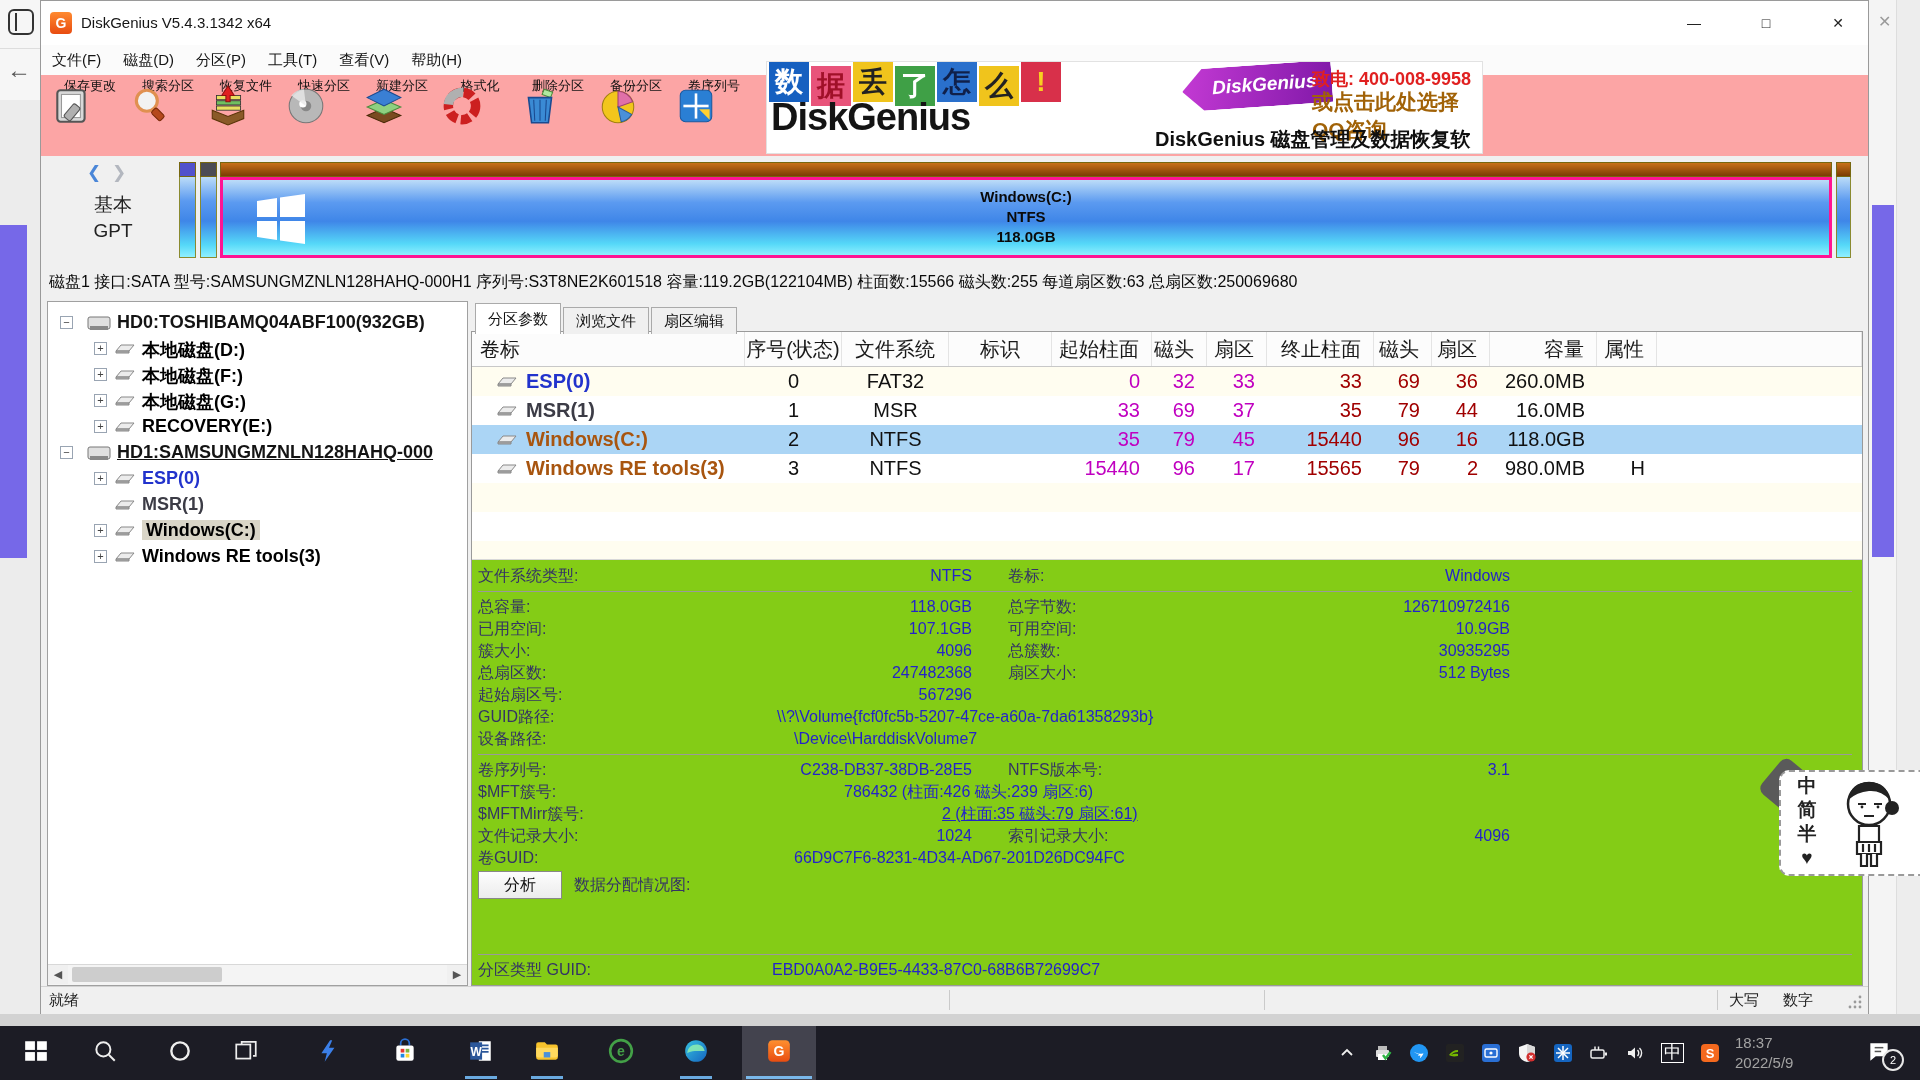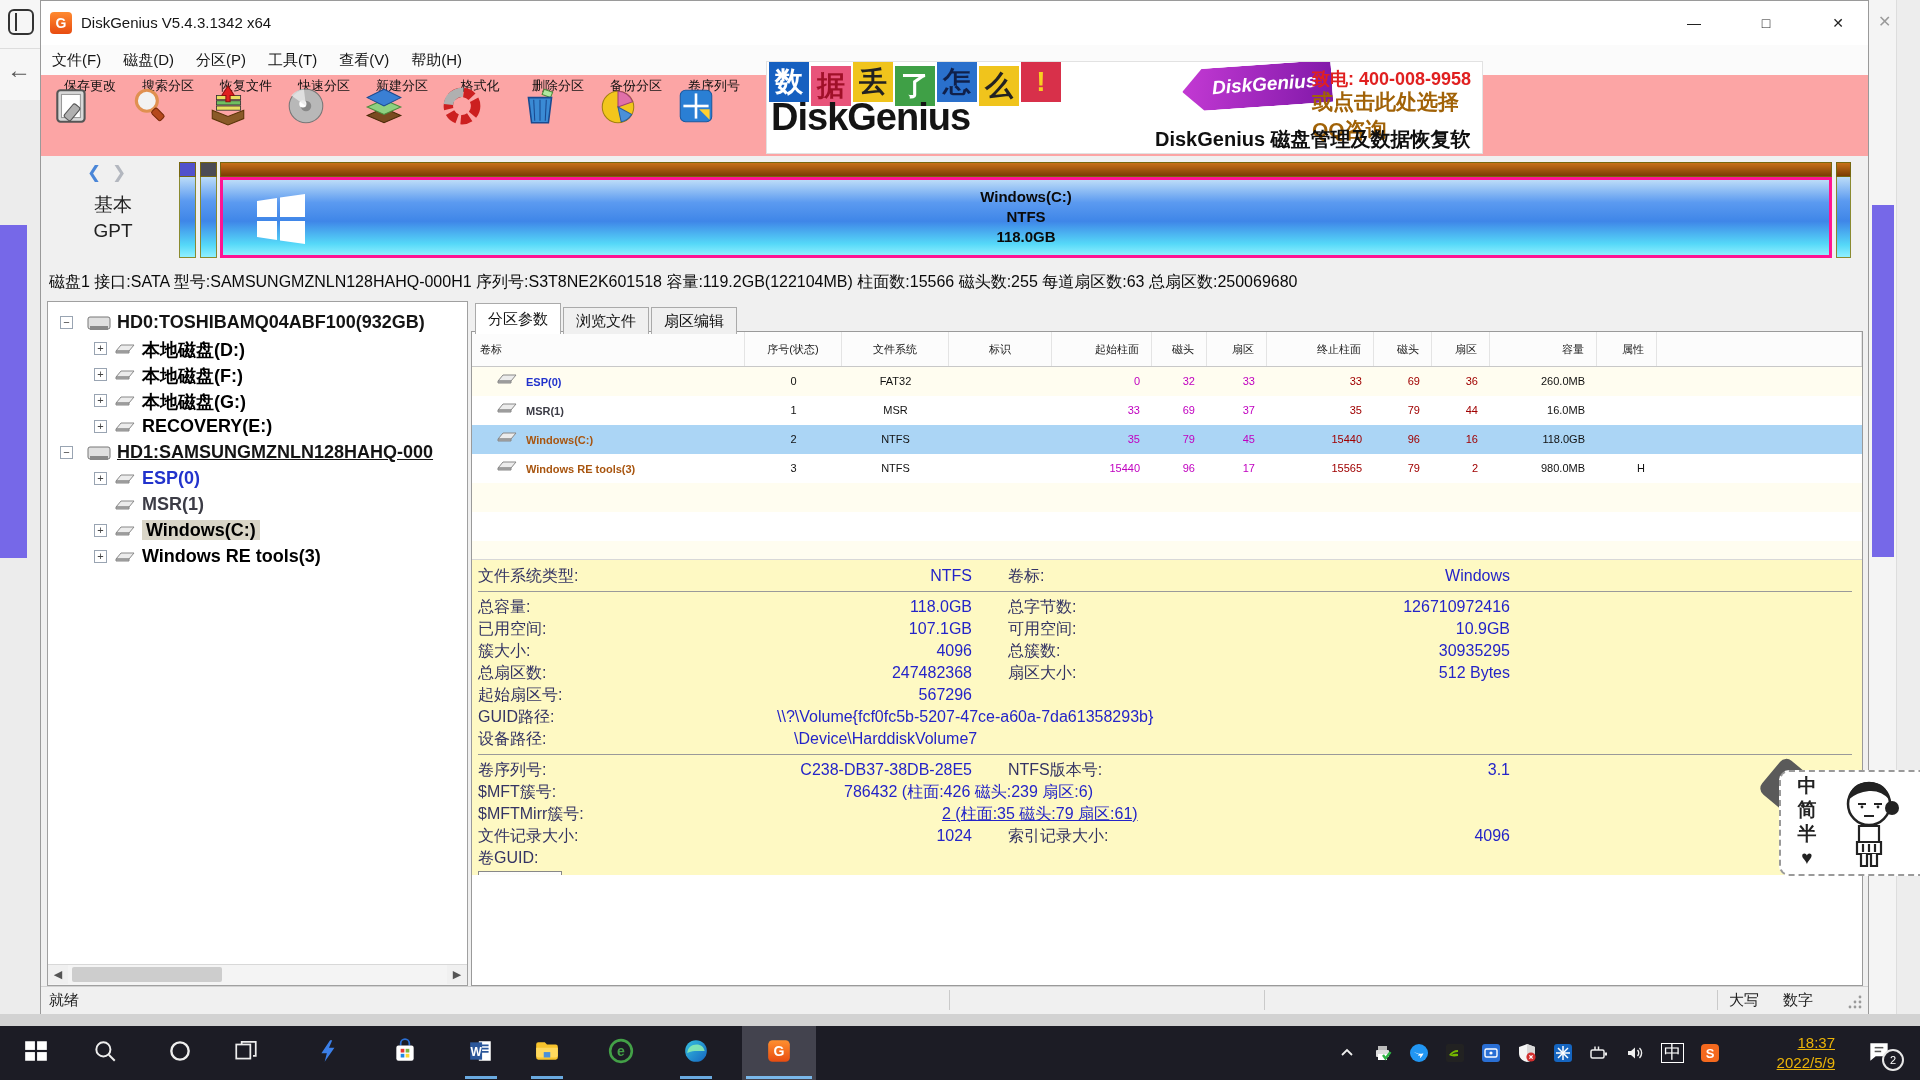--- a/index.html
+++ b/index.html
@@ -82,31 +82,31 @@
   
   .rightpanel{position:absolute;left:430px;top:300px;width:1392px;height:685px;}
   .tabs{position:absolute;left:4px;top:2px;height:30px;z-index:3;}
   .tab{position:relative;display:inline-block;height:26px;line-height:26px;padding:0 12px;font-size:15px;
        color:#111;background:#f0f0f0;border:1px solid #aaa;border-bottom:none;margin-right:2px;vertical-align:bottom;}
   .tab.active{background:#fff;height:30px;line-height:30px;}
   .rp-box{position:absolute;left:0;top:30px;width:1392px;height:655px;border:1px solid #9a9a9a;
           background:#fff;box-sizing:border-box;overflow:hidden;}
   .ptable{position:absolute;left:0;top:0;width:1390px;}
   .prow{display:grid;grid-template-columns:273px 97px 107px 103px 100px 55px 60px 107px 58px 58px 107px 60px 1fr;
-        height:29px;line-height:29px;font-size:11px;color:#111;}
+        height:29px;line-height:29px;font-size:20px;color:#111;}
   .prow.header{height:34px;line-height:34px;background:#fcfcfc;border-bottom:1px solid #c8c8c8;color:#1a1a1a;}
   .prow.header .pcell{border-right:1px solid #e4e4e4;}
   .pcell{overflow:hidden;white-space:nowrap;box-sizing:border-box;}
   .al{padding-left:8px;text-align:left;} .ac{text-align:center;} .ar{text-align:right;padding-right:12px;}
   .c-start{color:#c000c0;} .c-end{color:#a00000;}
   .row-cream{background:#fffdf0;} .row-white{background:#fff;} .row-sel{background:#abd5f5;}
   .pname{font-weight:bold;} .pn-blue{color:#2233cc;} .pn-brown{color:#a8550f;} .pn-dark{color:#3c3c46;}
   .pname .picon{display:inline-block;vertical-align:middle;margin:0 6px 3px 14px;}
   
-  .details{position:absolute;left:0;top:227px;width:1390px;height:316px;background:#fef9c3;overflow:hidden;
+  .details{position:absolute;left:0;top:227px;width:1390px;height:428px;background:#84cc16;overflow:hidden;
            border-top:1px solid #d8d8d8;padding-top:5px;box-sizing:border-box;}
   .drow{position:relative;height:22px;font-size:16px;line-height:22px;white-space:nowrap;}
   .dl{position:absolute;color:#343464;} .dv{position:absolute;color:#2424c8;}
   .dl1{left:6px;width:192px;} .dv1{left:200px;width:300px;text-align:right;}
   .dl2{left:536px;width:198px;} .dv2{left:736px;width:302px;text-align:right;}
   .dvw{left:200px;right:20px;text-align:left;}
   .dsep{height:9px;position:relative;}
   .dsep i{position:absolute;left:6px;top:4px;width:1374px;border-top:1px solid #9a9a9a;}
   .an-row{position:relative;height:34px;}
   .an-btn{position:absolute;left:6px;top:2px;width:82px;height:26px;border:1px solid #888;
@@ -123,21 +123,21 @@
   
   .taskbar{position:absolute;left:0;top:1026px;width:1920px;height:54px;background:#1c1c25;z-index:10;}
   .tb-tile{position:absolute;top:0;width:58px;height:54px;display:flex;align-items:center;justify-content:center;}
   .tb-tile svg{width:26px;height:26px;}
   .tb-tile.active{background:#43434e;}
   .tb-under{position:absolute;bottom:1px;left:50%;transform:translateX(-50%);width:32px;height:3px;background:#6aaae0;}
   .tb-under.wide{width:66px;background:#7ab8ea;}
   .tray{position:absolute;right:200px;top:0;height:54px;display:flex;align-items:center;gap:16px;}
   .tray .tic{width:20px;height:20px;} .tray .tic svg{width:20px;height:20px;}
   .tray-ime{color:#fff;font-size:17px;border:1.5px solid #fff;padding:0px 2px;line-height:18px;}
-  .clock{position:absolute;right:85px;top:7px;width:100px;text-align:right;color:#eab308;font-size:15px;line-height:20px;text-decoration:underline;}
+  .clock{position:absolute;right:85px;top:7px;width:100px;text-align:left;color:#a3a3a3;font-size:15px;line-height:20px;}
   .notif{position:absolute;right:24px;top:13px;width:30px;height:28px;}
   .notif svg{width:26px;height:26px;}
   .notif .badge{position:absolute;right:-8px;bottom:-4px;width:18px;height:18px;border-radius:50%;
                 background:#1c1c25;border:2px solid #e8e8e8;color:#fff;font-size:11px;text-align:center;line-height:18px;}
   
   .sgw{position:absolute;left:1779px;top:770px;width:150px;height:106px;z-index:5;}
   .sg-tail{position:absolute;left:-12px;top:-8px;width:36px;height:44px;background:#5a5a5a;border-radius:8px;transform:rotate(40deg);}
   .sg-box{position:absolute;left:0;top:0;width:150px;height:106px;background:#fff;border:2px dashed #9a9a9a;
           border-radius:10px;box-sizing:border-box;}
   .sg-chars{position:absolute;left:16px;top:4px;width:24px;text-align:center;font-size:19px;font-weight:bold;color:#222;line-height:24px;}
@@ -566,20 +566,21 @@
               <span class="dv dvw" style="padding-left: 270px; text-decoration: underline;">2 (柱面:35 磁头:79 扇区:61)</span>
             </div>
             <div class="drow">
               <span class="dl dl1">文件记录大小:</span>
               <span class="dv dv1">1024</span>
               <span class="dl dl2">索引记录大小:</span>
               <span class="dv dv2">4096</span>
             </div>
             <div class="drow">
               <span class="dl dl1">卷GUID:</span>
+              <span class="dv dvw" style="padding-left: 122px;">66D9C7F6-8231-4D34-AD67-201D26DC94FC</span>
             </div>
             <div class="an-row">
               <div class="an-btn">分析</div>
               <div class="an-label">数据分配情况图:</div>
             </div>
             <div class="spacer47"></div>
             <div class="dsep">
               <i></i>
             </div>
             <div class="drow">

